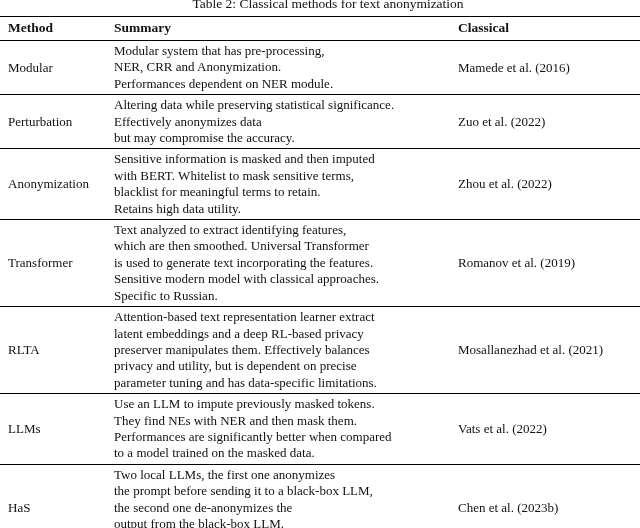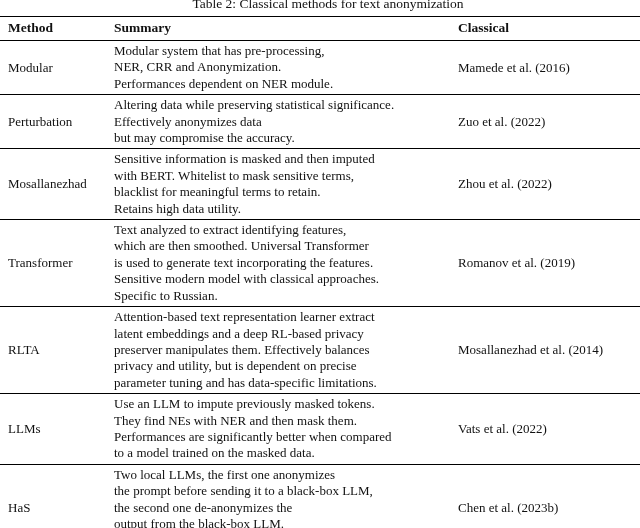--- a/index.html
+++ b/index.html
@@ -105,21 +105,21 @@
         <td class="cell-reference">Mamede et al. (2016)</td>
       </tr>
       <tr>
         <td class="cell-method">Perturbation</td>
         <td class="cell-summary">Altering data while preserving statistical significance.
 Effectively anonymizes data
 but may compromise the accuracy.</td>
         <td class="cell-reference">Zuo et al. (2022)</td>
       </tr>
       <tr>
-        <td class="cell-method">Mosallanezhad</td>
+        <td class="cell-method">Anonymization</td>
         <td class="cell-summary">Sensitive information is masked and then imputed
 with BERT. Whitelist to mask sensitive terms,
 blacklist for meaningful terms to retain.
 Retains high data utility.</td>
         <td class="cell-reference">Zhou et al. (2022)</td>
       </tr>
       <tr>
         <td class="cell-method">Transformer</td>
         <td class="cell-summary">Text analyzed to extract identifying features,
 which are then smoothed. Universal Transformer
@@ -128,21 +128,21 @@
 Specific to Russian.</td>
         <td class="cell-reference">Romanov et al. (2019)</td>
       </tr>
       <tr>
         <td class="cell-method">RLTA</td>
         <td class="cell-summary">Attention-based text representation learner extract
 latent embeddings and a deep RL-based privacy
 preserver manipulates them. Effectively balances
 privacy and utility, but is dependent on precise
 parameter tuning and has data-specific limitations.</td>
-        <td class="cell-reference">Mosallanezhad et al. (2014)</td>
+        <td class="cell-reference">Mosallanezhad et al. (2021)</td>
       </tr>
       <tr>
         <td class="cell-method">LLMs</td>
         <td class="cell-summary">Use an LLM to impute previously masked tokens.
 They find NEs with NER and then mask them.
 Performances are significantly better when compared
 to a model trained on the masked data.</td>
         <td class="cell-reference">Vats et al. (2022)</td>
       </tr>
       <tr>

